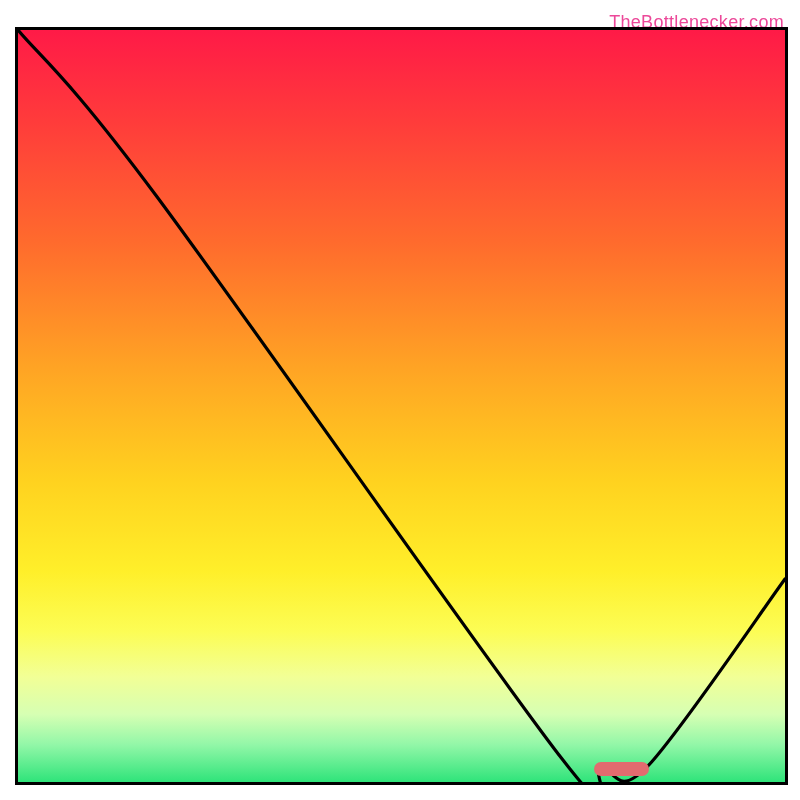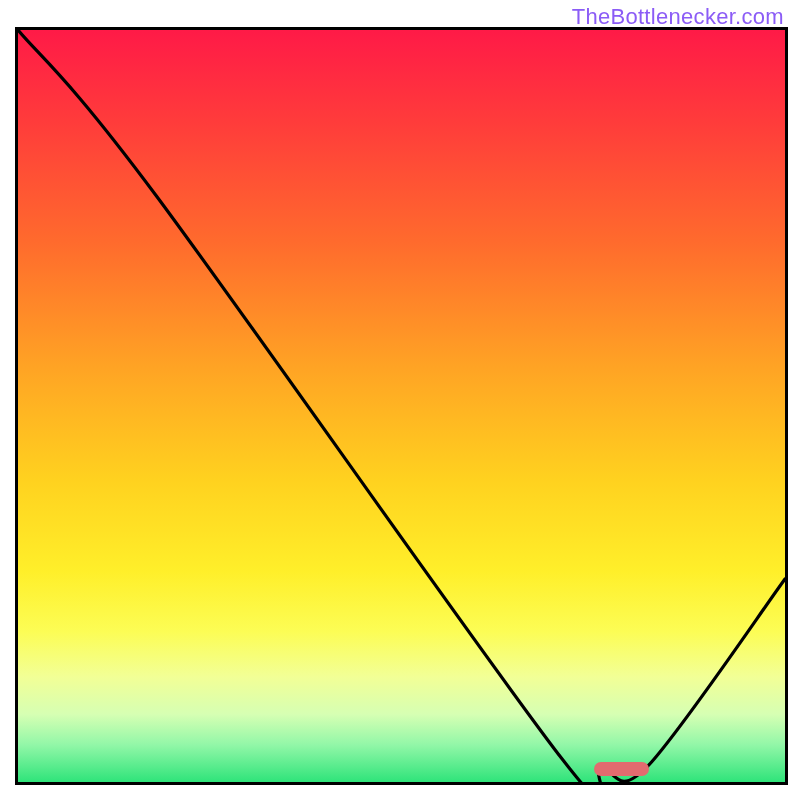--- a/index.html
+++ b/index.html
@@ -71,25 +71,25 @@
   }
   .marker {
     position: absolute;
     width: 55px;
     height: 14px;
     border-radius: 7px;
     background: #e26b6f;
   }
   .watermark {
     position: absolute;
-    top: 4px;
+    top: 12px;
     right: 16px;
-    font-size: 22px;
+    font-size: 18px;
     font-weight: 500;
-    color: #8b5cf6;
+    color: #ec4899;
     letter-spacing: 0.3px;
   }
 </style>
 </head>
 <body>
 
 <div class="stage">
 
   <div class="watermark">TheBottlenecker.com</div>
 

